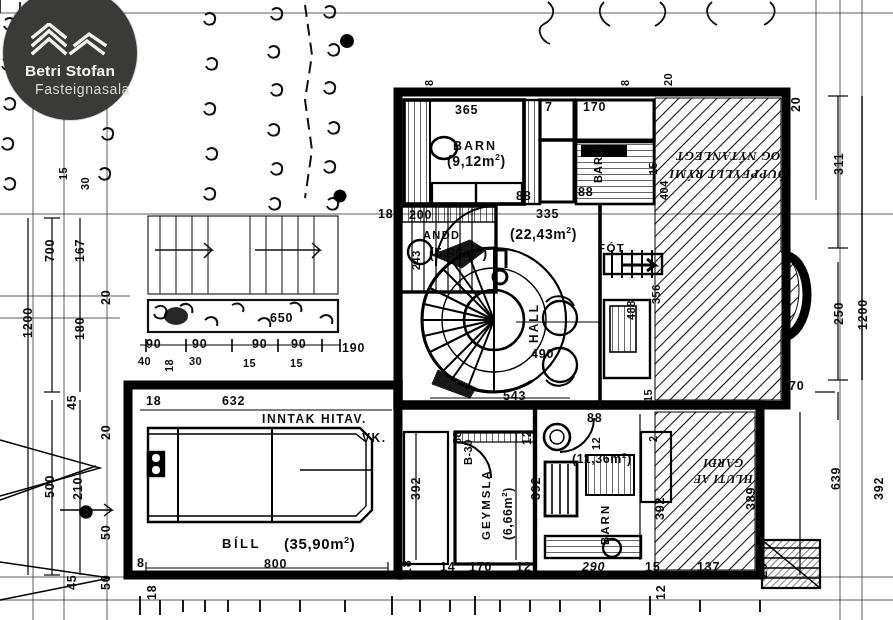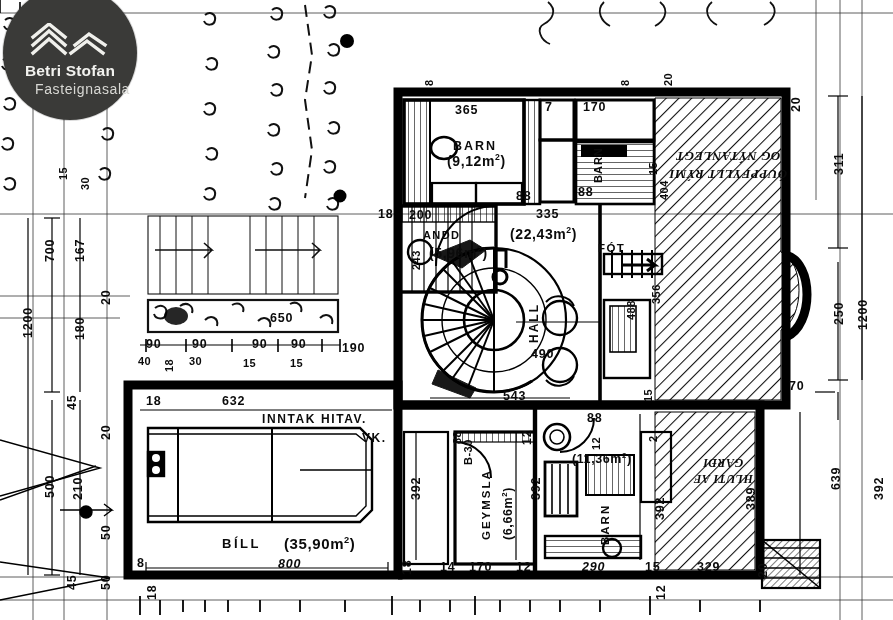--- a/index.html
+++ b/index.html
@@ -502,29 +502,29 @@
   <div class="lbl dim rot90" style="left:654px;top:520px;">392</div>
   <div class="lbl dim rot90" style="left:745px;top:510px;">389</div>
   <div class="lbl dim rot90" style="left:873px;top:500px;">392</div>
 
   <div class="lbl dim rot90" style="left:521px;top:445px;">12</div>
   <div class="lbl dim-s rot90" style="left:591px;top:450px;">12</div>
   <div class="lbl dim-s rot90" style="left:648px;top:442px;">2</div>
   <div class="lbl dim-s rot90" style="left:452px;top:444px;">88</div>
 
   <div class="lbl dim" style="left:137px;top:557px;">8</div>
-  <div class="lbl dim" style="left:278px;top:558px;font-style:italic;">800</div>
+  <div class="lbl dim" style="left:264px;top:558px;">800</div>
   <div class="lbl dim rot90" style="left:146px;top:600px;">18</div>
   <div class="lbl dim rot90" style="left:401px;top:575px;">18</div>
   <div class="lbl dim" style="left:440px;top:561px;">14</div>
   <div class="lbl dim" style="left:469px;top:561px;">170</div>
   <div class="lbl dim" style="left:516px;top:561px;">12</div>
   <div class="lbl dim" style="left:582px;top:561px;font-style:italic;">290</div>
   <div class="lbl dim" style="left:645px;top:561px;">15</div>
-  <div class="lbl dim" style="left:697px;top:561px;">329</div>
+  <div class="lbl dim" style="left:697px;top:561px;">137</div>
   <div class="lbl dim rot90" style="left:757px;top:578px;">20</div>
   <div class="lbl dim rot90" style="left:655px;top:600px;">12</div>
 
   <div id="logo">
     <svg class="mark" viewBox="0 0 86 34">
       <g fill="none" stroke="#f0f0ec" stroke-width="3.4" stroke-linecap="square">
         <path d="M6,30 L22,16 L38,30"></path>
         <path d="M6,22 L22,8 L38,22"></path>
         <path d="M6,14 L22,1 L38,14"></path>
         <path d="M44,30 L60,18 L76,30"></path>

